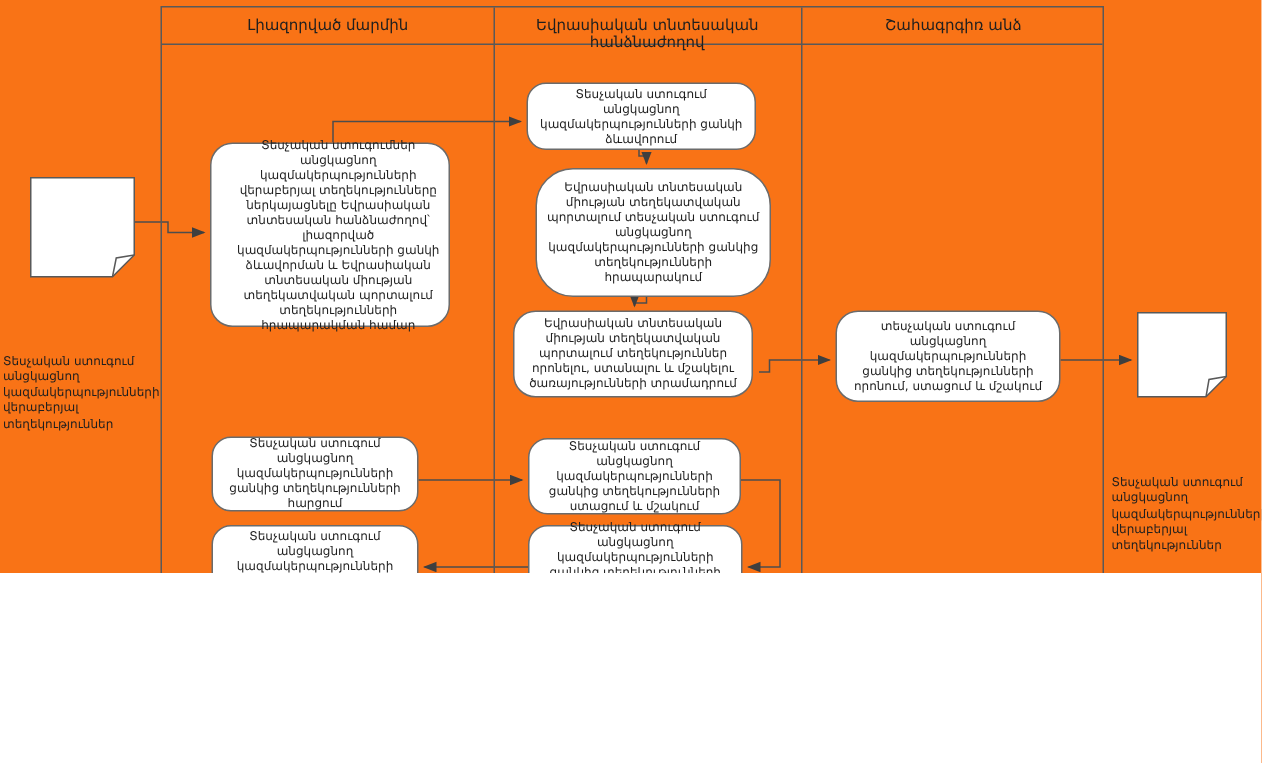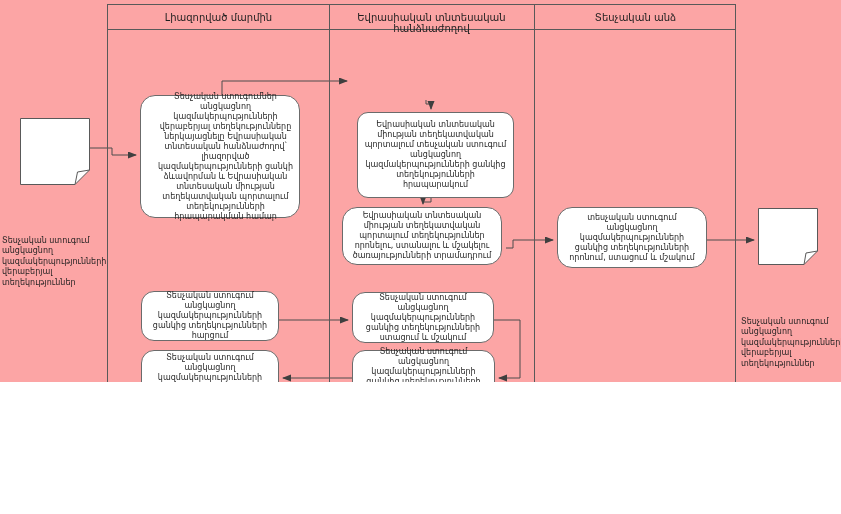--- a/index.html
+++ b/index.html
@@ -1,17 +1,17 @@
 <!DOCTYPE html>
 <html><head>
 <meta charset="utf-8">
 <style>
   html,body{margin:0;padding:0;background:#ffffff;}
   .canvas{
-    position:relative;width:841px;height:382px;background:#fca5a5;
+    position:relative;width:841px;height:382px;background:#f97316;
     font-family:"DejaVu Sans", sans-serif;color:#222;overflow:hidden;
   }
   .overlay{position:absolute;left:0;top:0;width:841px;height:514px;}
   .lane-frame{position:absolute;left:107px;top:4px;width:629px;height:413px;
     border:1px solid #595959;box-sizing:border-box;}
   .vline{position:absolute;top:0;bottom:0;width:1px;background:#595959;}
   .hline{position:absolute;left:0;right:0;top:24px;height:1px;background:#595959;}
   .lane-title{position:absolute;top:7px;font-size:10px;text-align:center;color:#1f1f1f;}
   .node{
     position:absolute;box-sizing:border-box;border:1px solid #6b6b6b;border-radius:13px;
@@ -59,27 +59,28 @@
     <path d="M352,378 L283,378" stroke="#4d4d4d" marker-end="url(#arr)"></path>
     <path d="M426,404 L426,428" stroke="#4d4d4d" marker-end="url(#arr)"></path>
   </svg>
 
   <div class="lane-frame">
     <div class="vline" style="left:221px;"></div>
     <div class="vline" style="left:426px;"></div>
     <div class="hline"></div>
     <div class="lane-title" style="left:0;width:221px;">Լիազորված մարմին</div>
     <div class="lane-title" style="left:221px;width:205px;">Եվրասիական տնտեսական հանձնաժողով</div>
-    <div class="lane-title" style="left:426px;width:203px;">Տեսչական անձ</div>
+    <div class="lane-title" style="left:426px;width:203px;">Շահագրգիռ անձ</div>
   </div>
 
   <div class="node" style="left:140px;top:95px;width:160px;height:123px;border-radius:15px;padding-left:17px;">Տեսչական ստուգումներ անցկացնող կազմակերպությունների վերաբերյալ տեղեկությունները ներկայացնելը Եվրասիական տնտեսական հանձնաժողով՝ լիազորված կազմակերպությունների ցանկի ձևավորման և Եվրասիական տնտեսական միության տեղեկատվական պորտալում տեղեկությունների հրապարակման համար</div>
 
+  <div class="node" style="left:351px;top:55px;width:153px;height:45px;">Տեսչական ստուգում անցկացնող կազմակերպությունների ցանկի ձևավորում</div>
 
-  <div class="node" style="left:357px;top:112px;width:157px;height:86px;border-radius:11px;">Եվրասիական տնտեսական միության տեղեկատվական պորտալում տեսչական ստուգում անցկացնող կազմակերպությունների ցանկից տեղեկությունների հրապարակում</div>
+  <div class="node" style="left:357px;top:112px;width:157px;height:86px;border-radius:25px;">Եվրասիական տնտեսական միության տեղեկատվական պորտալում տեսչական ստուգում անցկացնող կազմակերպությունների ցանկից տեղեկությունների հրապարակում</div>
 
   <div class="node" style="left:342px;top:207px;width:160px;height:58px;border-radius:15px;">Եվրասիական տնտեսական միության տեղեկատվական պորտալում տեղեկություններ որոնելու, ստանալու և մշակելու ծառայությունների տրամադրում</div>
 
   <div class="node" style="left:352px;top:292px;width:142px;height:51px;">Տեսչական ստուգում անցկացնող կազմակերպությունների ցանկից տեղեկությունների ստացում և մշակում</div>
 
   <div class="node" style="left:352px;top:350px;width:143px;height:54px;">Տեսչական ստուգում անցկացնող կազմակերպությունների ցանկից տեղեկությունների տրամադրում հարցման հիման վրա</div>
 
   <div class="node" style="left:141px;top:291px;width:138px;height:50px;">Տեսչական ստուգում անցկացնող կազմակերպությունների ցանկից տեղեկությունների հարցում</div>
 
   <div class="node" style="left:141px;top:350px;width:138px;height:55px;">Տեսչական ստուգում անցկացնող կազմակերպությունների ցանկից տեղեկությունների ստացում</div>

